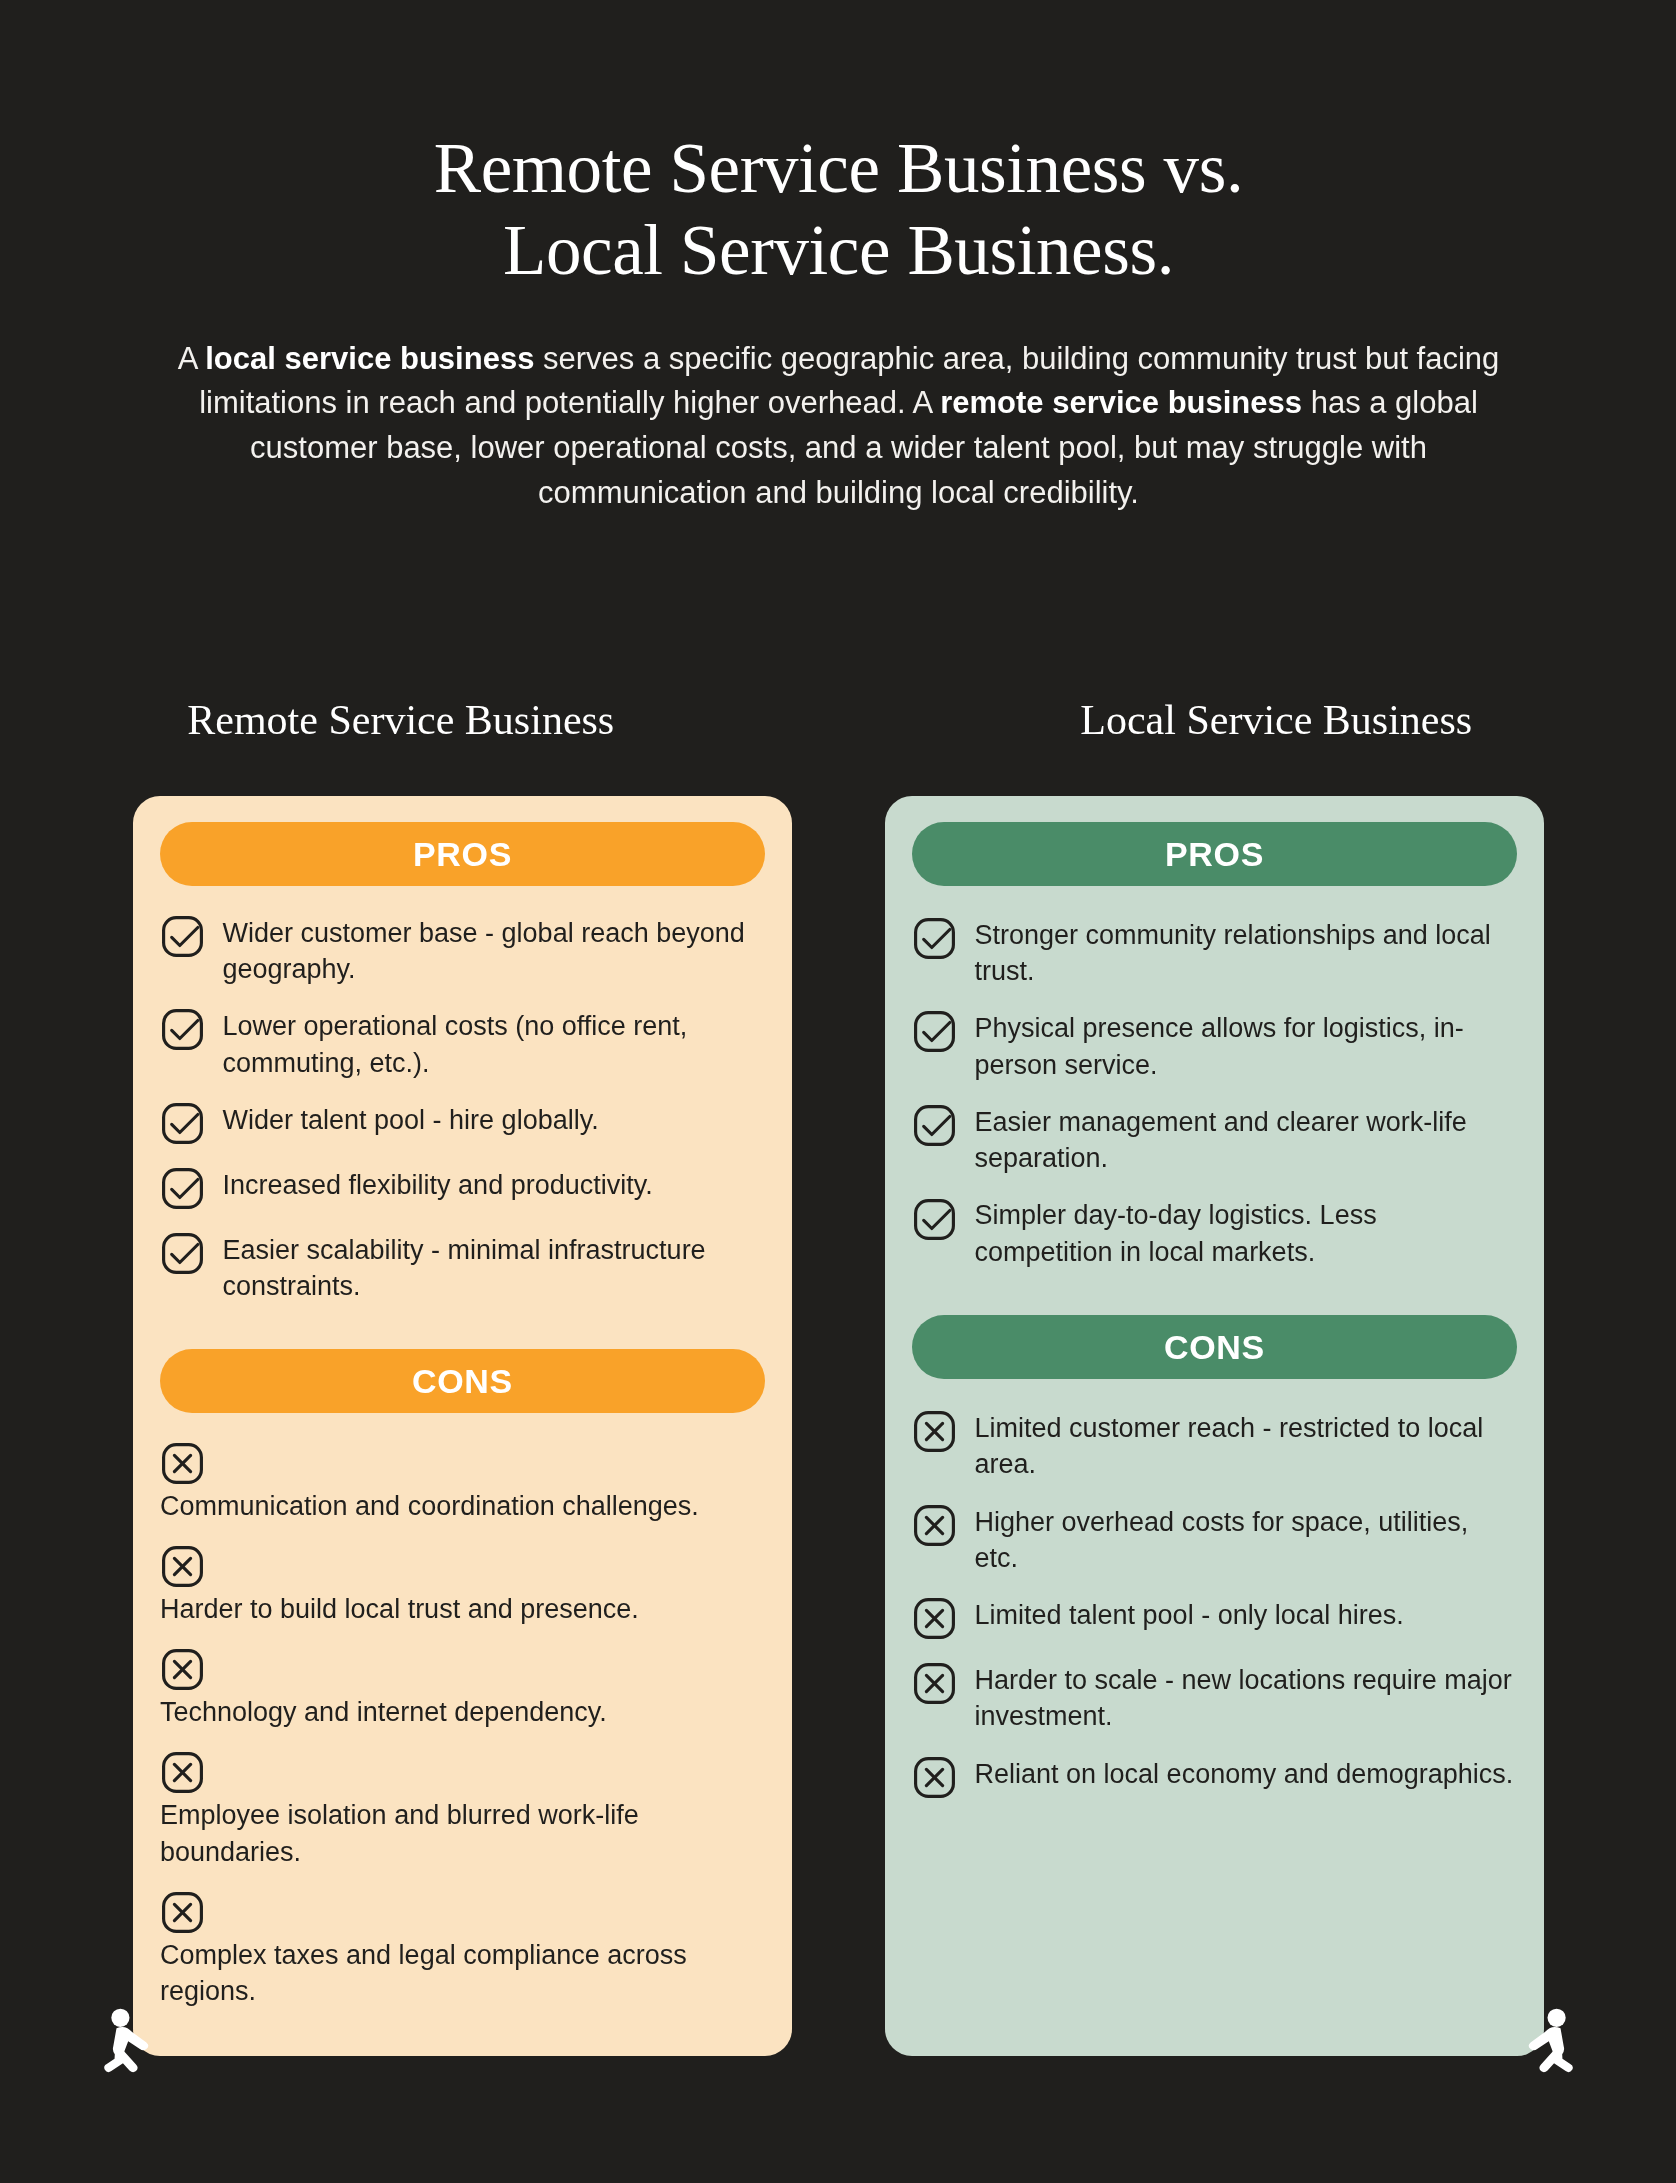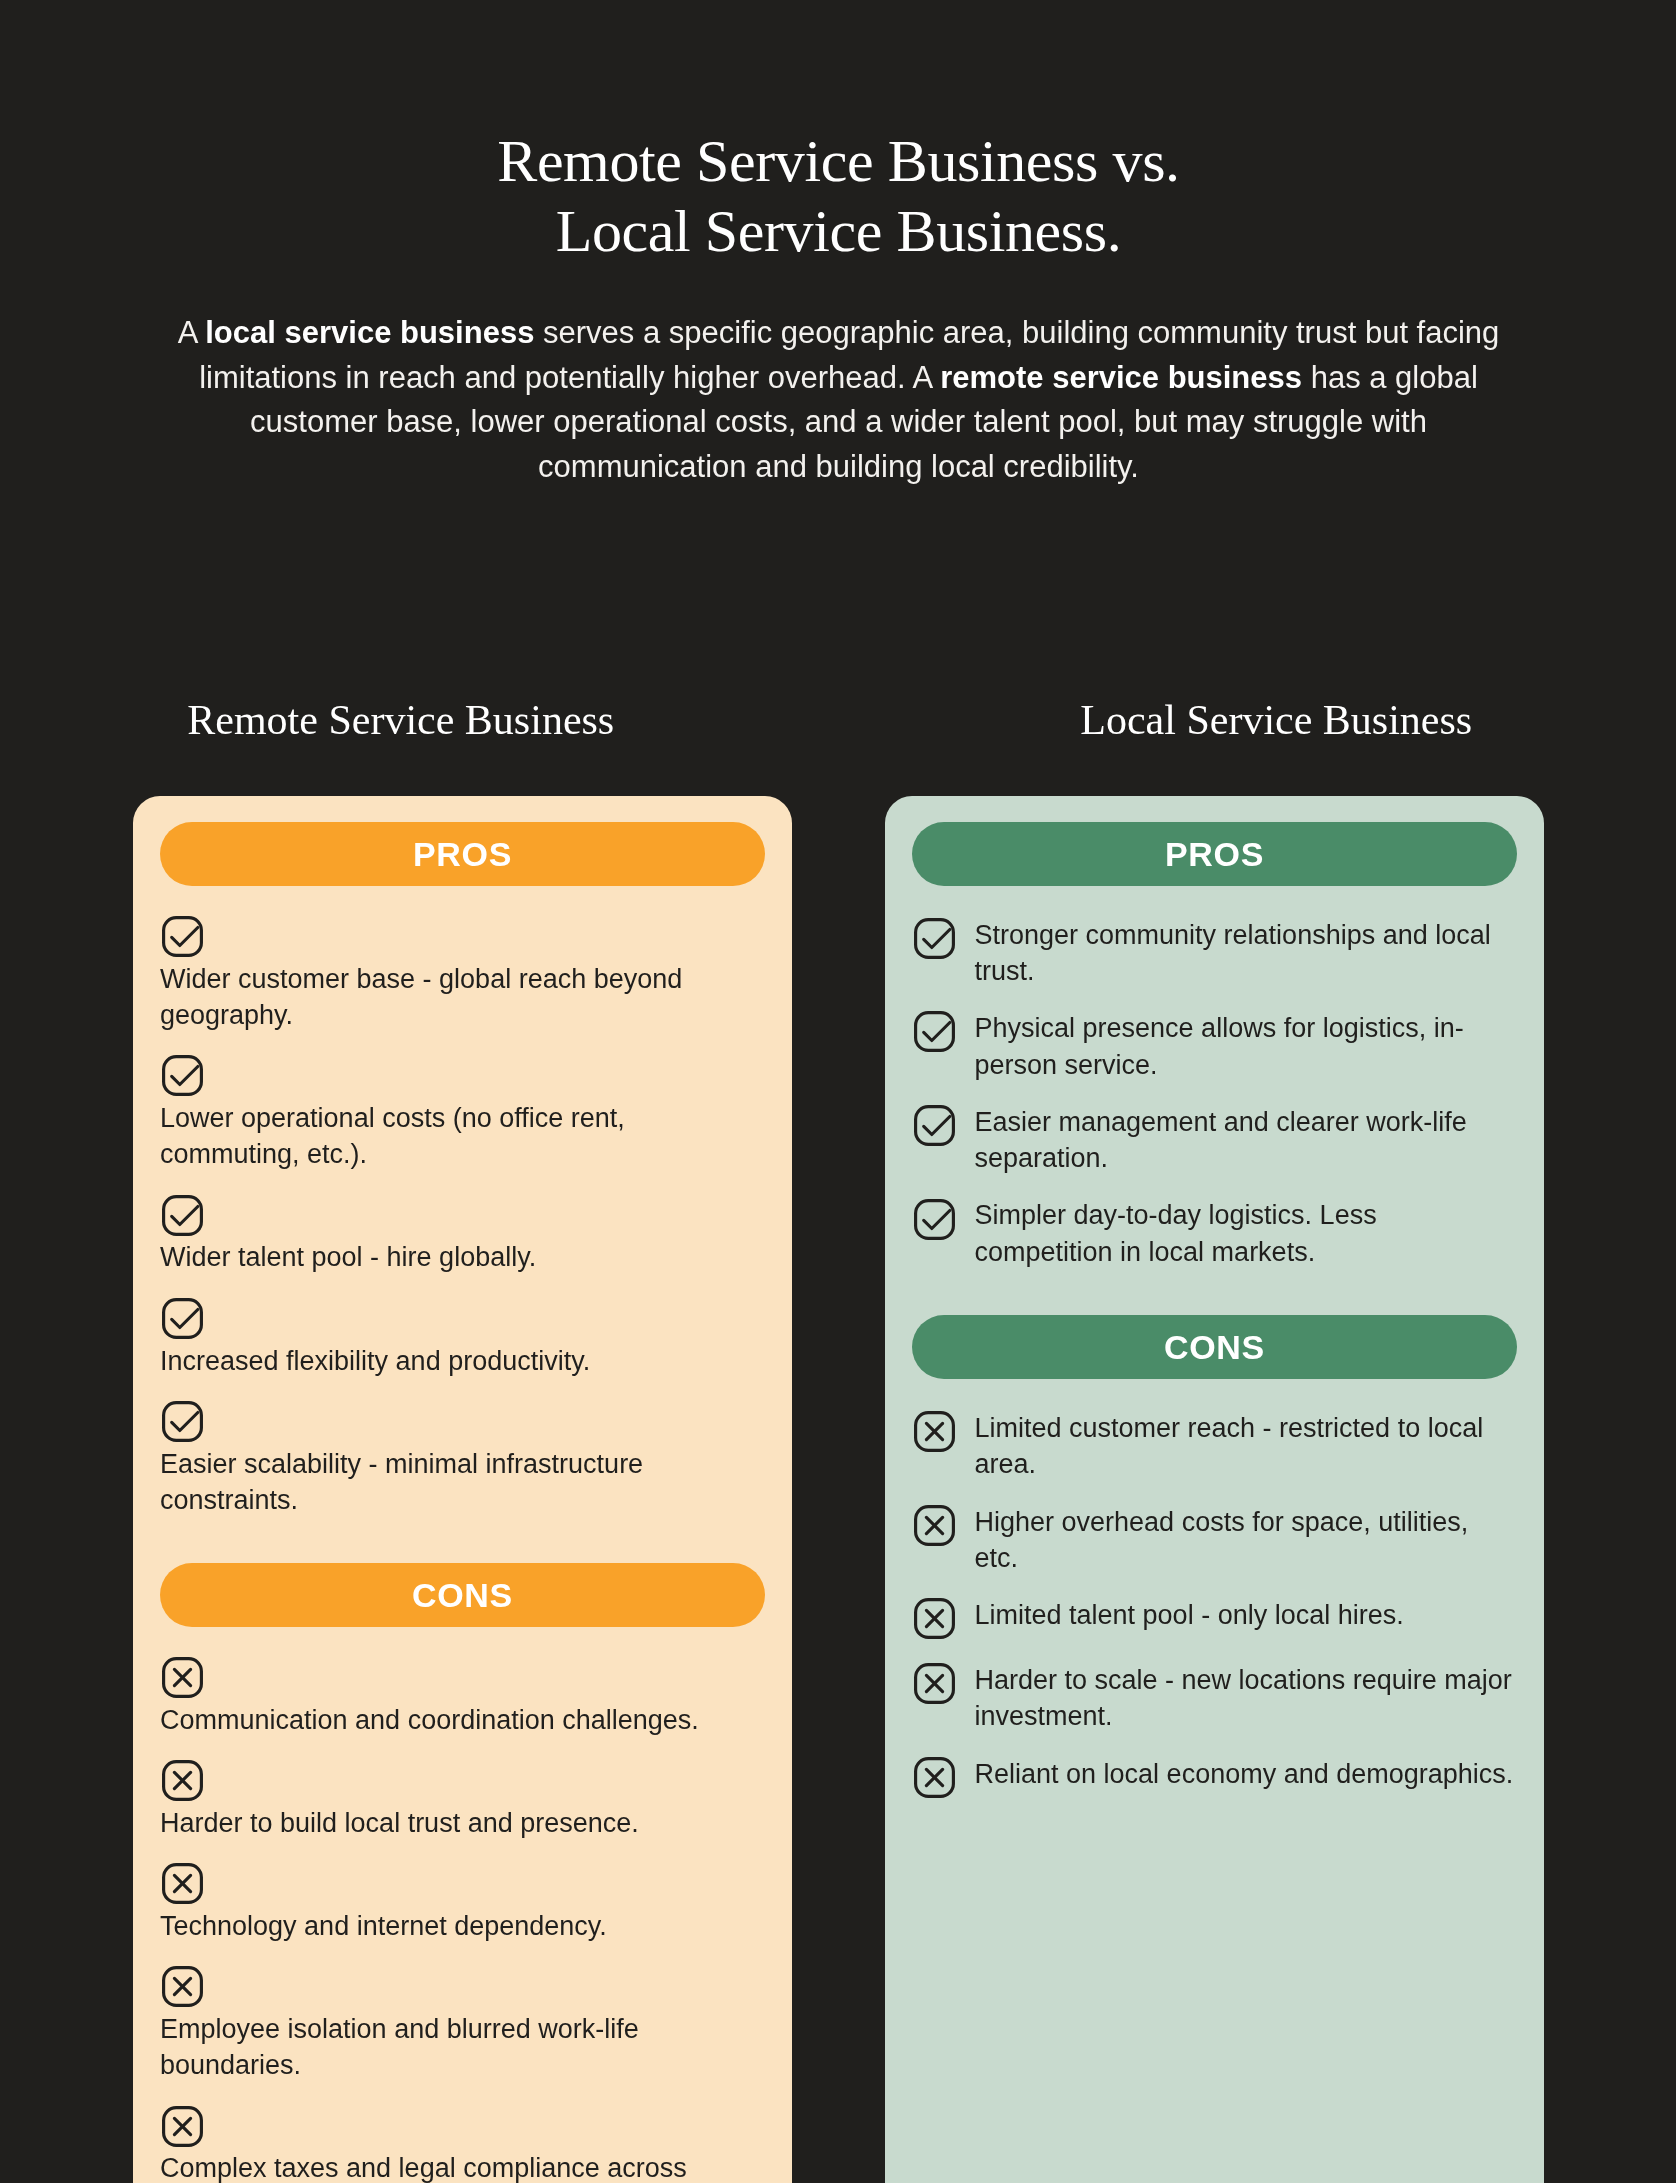--- a/index.html
+++ b/index.html
@@ -20,21 +20,21 @@
   }
 
   
   .header {
     padding-top: 127px;
     text-align: center;
   }
   .title {
     font-family: "Liberation Serif", serif;
     color: #FFFFFF;
-    font-size: 60px;
+    font-size: 71px;
     line-height: 1.16;
     font-weight: 400;
     letter-spacing: -0.4px;
   }
   .title-line { display: block; }
 
   .intro {
     margin: 45px auto 16px;
     width: 1362px;
     color: #F3F1EE;
@@ -120,21 +120,21 @@
 
   .item-text {
     color: #201F1D;
     font-size: 27px;
     line-height: 1.35;
     font-weight: 400;
     padding-top: 1.7px;
   }
 
   
-  .card.remote .pros-list .item { margin-bottom: 19px; flex-direction: column; }
+  .card.remote .pros-list .item { margin-bottom: 19px; }
   .card.remote .cons-list .item { margin-bottom: 19px; flex-direction: column; }
   .card.local  .pros-list .item { margin-bottom: 19px; }
   .card.local  .cons-list .item { margin-bottom: 19px; }
 
   
   .runner {
     position: absolute;
     bottom: -23px;
     width: 65px;
     height: 73px;

